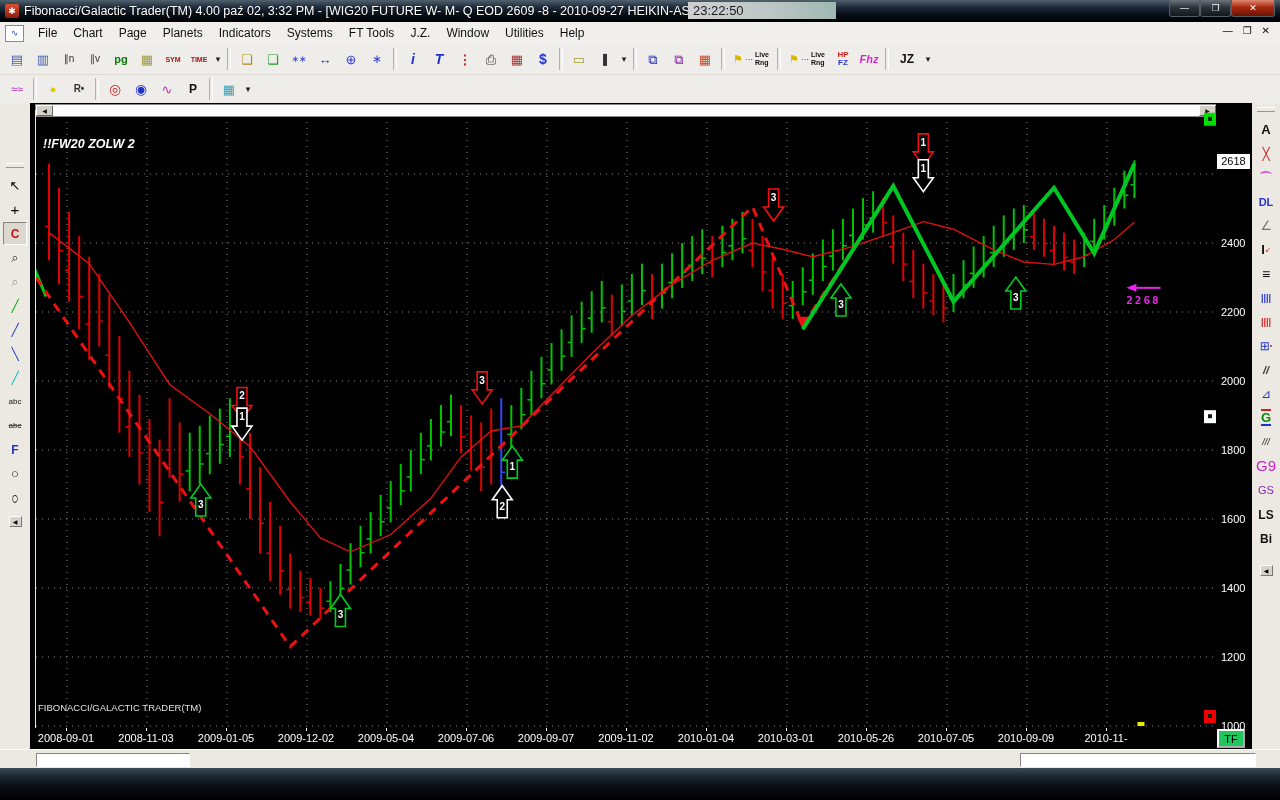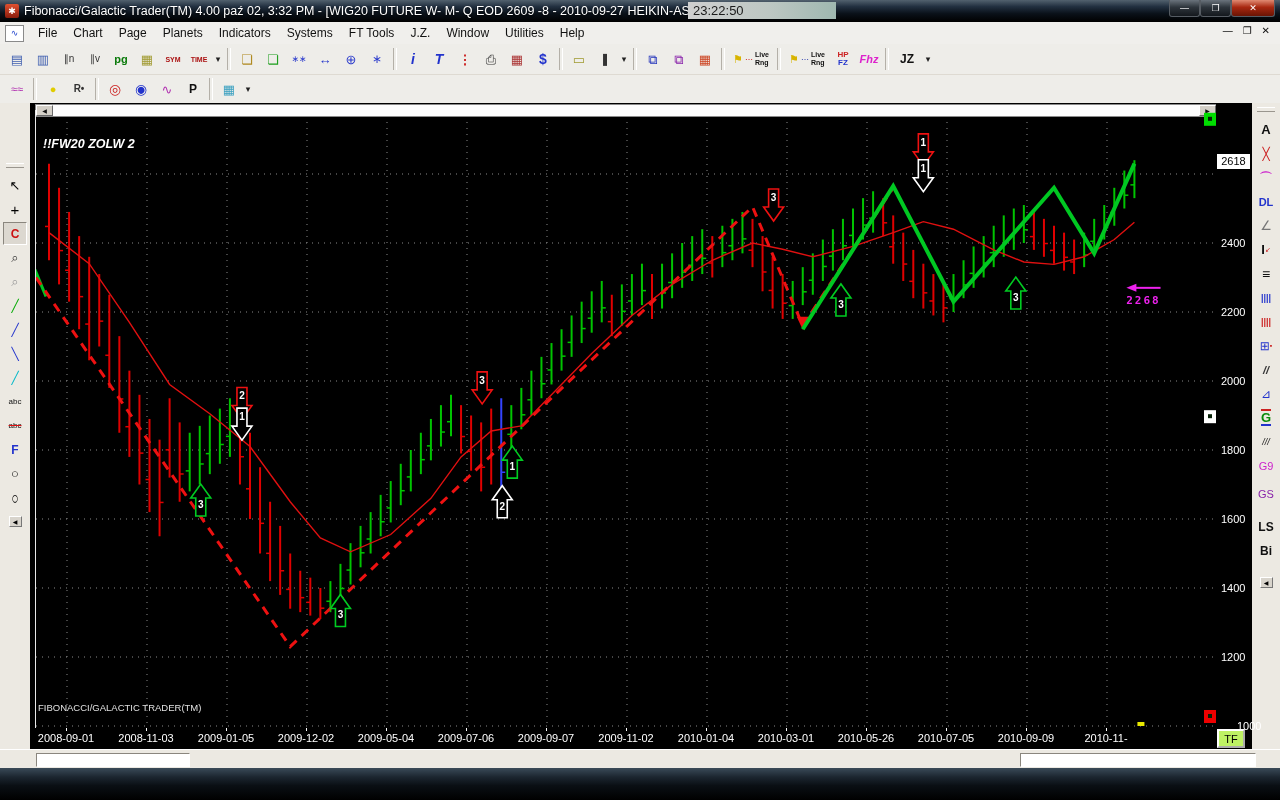--- a/index.html
+++ b/index.html
@@ -65,21 +65,21 @@
   .sbtn{position:absolute;top:0;width:17px;height:11px;background:#d4d0c8;
     border:1px solid;border-color:#fff #6a6a6a #6a6a6a #fff;font-size:6px;color:#111;
     display:flex;align-items:center;justify-content:center;padding:0;}
   #xaxis{position:absolute;left:5px;top:625px;width:1182px;height:18px;background:#000;overflow:hidden;}
   #xaxis .xlab{position:absolute;top:4px;transform:translateX(-50%);color:#fff;font-size:11px;white-space:nowrap;}
   #xaxis .xtick{position:absolute;top:0;width:1px;height:3px;background:#fff;}
   #price-axis{position:absolute;left:1186px;top:0;width:36px;height:646px;background:#000;}
   #price-axis .ylab{position:absolute;left:5px;color:#fff;font-size:11px;}
   #price-box{position:absolute;left:1px;width:33px;height:15px;background:#fff;color:#000;
     font-size:11px;display:flex;align-items:center;justify-content:center;}
-  #tf-btn{position:absolute;left:1187px;top:626px;width:28px;height:19px;background:#bef264;
+  #tf-btn{position:absolute;left:1187px;top:626px;width:28px;height:19px;background:#22c55e;
     border:2px outset #fff;color:#000;font-size:11px;display:flex;align-items:center;justify-content:center;
     padding:0;font-family:inherit;}
   
   #statusbar{position:absolute;left:0;top:749px;width:1280px;height:19px;background:#ece9e2;
     border-top:1px solid #fff;}
   .status-box{position:absolute;top:3px;height:12px;background:#fff;
     border:1px solid;border-color:#8a867e #fff #fff #8a867e;}
   
   #taskbar{position:absolute;left:0;top:768px;width:1280px;height:32px;
     background:linear-gradient(#3a4a58 0%,#1c2630 28%,#0a0f14 55%,#000 100%);}
@@ -358,23 +358,23 @@
       <button class="stool" style="margin-bottom: 1px;">
         <span class="g" style="color: rgb(34, 51, 204); font-size: 12px;">⊿</span>
       </button>
       <button class="stool" style="margin-bottom: 1px;">
         <span class="g g-lines" style="color: rgb(10, 138, 10); font-size: 13px; font-weight: bold;">G</span>
       </button>
       <button class="stool" style="margin-bottom: 1px;">
         <span class="g" style="color: rgb(17, 17, 17); font-size: 9px; font-style: italic;">///</span>
       </button>
       <button class="stool" style="margin-bottom: 1px;">
-        <span class="g" style="color: rgb(204, 34, 204); font-size: 11px;">G9</span>
-      </button>
-      <button class="stool" style="margin-bottom: 14px; align-items: flex-end;">
+        <span class="g" style="color: rgb(204, 34, 204); font-size: 15px;">G9</span>
+      </button>
+      <button class="stool" style="margin-bottom: 2px;">
         <span class="g" style="color: rgb(136, 34, 170); font-size: 11px;">GS</span>
       </button>
       <button class="stool" style="margin-bottom: 1px;">
         <span class="g" style="color: rgb(17, 17, 17); font-size: 12px; font-weight: bold;">LS</span>
       </button>
       <button class="stool" style="margin-bottom: 9px;">
         <span class="g" style="color: rgb(17, 17, 17); font-size: 12px; font-weight: bold;">Bi</span>
       </button>
       <button class="scrollmini">◀</button>
     </div>
@@ -707,21 +707,21 @@
         <div class="xlab" style="left: 1071px;">2010-11-</div>
       </div>
     <div id="price-axis">
         <div class="ylab" style="top: 134px;">2400</div>
         <div class="ylab" style="top: 203px;">2200</div>
         <div class="ylab" style="top: 272px;">2000</div>
         <div class="ylab" style="top: 341px;">1800</div>
         <div class="ylab" style="top: 410px;">1600</div>
         <div class="ylab" style="top: 479px;">1400</div>
         <div class="ylab" style="top: 548px;">1200</div>
-        <div class="ylab" style="top: 617px; margin-left: 16px;">1000</div>
+        <div class="ylab" style="top: 617px;">1000</div>
         <div id="price-box" style="top: 50.79px;">2618</div>
       </div>
     <button id="tf-btn">TF</button>
   </div>
 
   <div id="statusbar">
     <div class="status-box" style="left:36px;width:152px;"></div>
     <div class="status-box" style="left:1020px;width:234px;"></div>
   </div>
 

